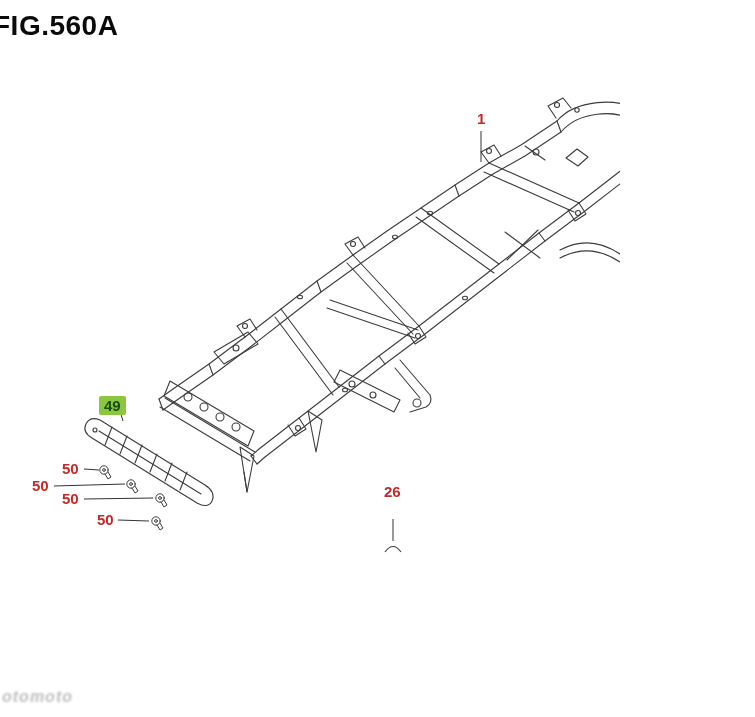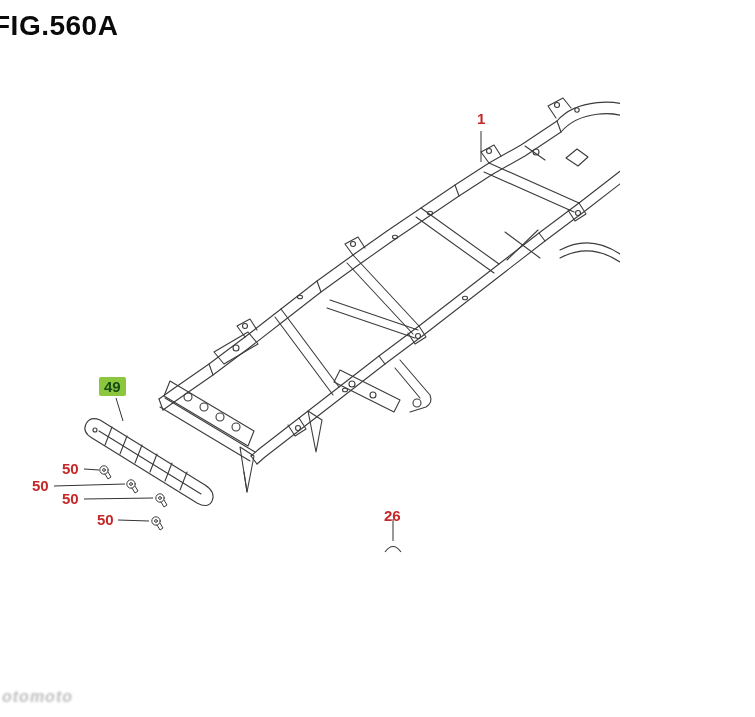--- a/index.html
+++ b/index.html
@@ -31,20 +31,21 @@
     line-height: 1;
     cursor: pointer;
     user-select: none;
   }
   .callout.green {
     background: #8cc63e;
     color: #134d13;
     padding: 2px 5px;
     border-radius: 2px;
     font-weight: 700;
+    margin-top: 19px;
   }
   .watermark {
     position: absolute;
     left: 2px;
     top: 688px;
     font-size: 16px;
     font-weight: bold;
     font-style: italic;
     color: #8a8a8a;
     opacity: 0.55;
@@ -206,17 +207,17 @@
 
   <div class="callout" style="left:477px; top:111px;">1</div>
 
   <div class="callout green" style="left:99px; top:377px;">49</div>
 
   <div class="callout" style="left:62px; top:461px;">50</div>
   <div class="callout" style="left:32px; top:478px;">50</div>
   <div class="callout" style="left:62px; top:491px;">50</div>
   <div class="callout" style="left:97px; top:512px;">50</div>
 
-  <div class="callout" style="left:384px; top:508px;">26</div>
+  <div class="callout" style="left:384px; top:484px;">26</div>
 
   <div class="watermark">otomoto</div>
 
 </div>
 
 </body></html>

